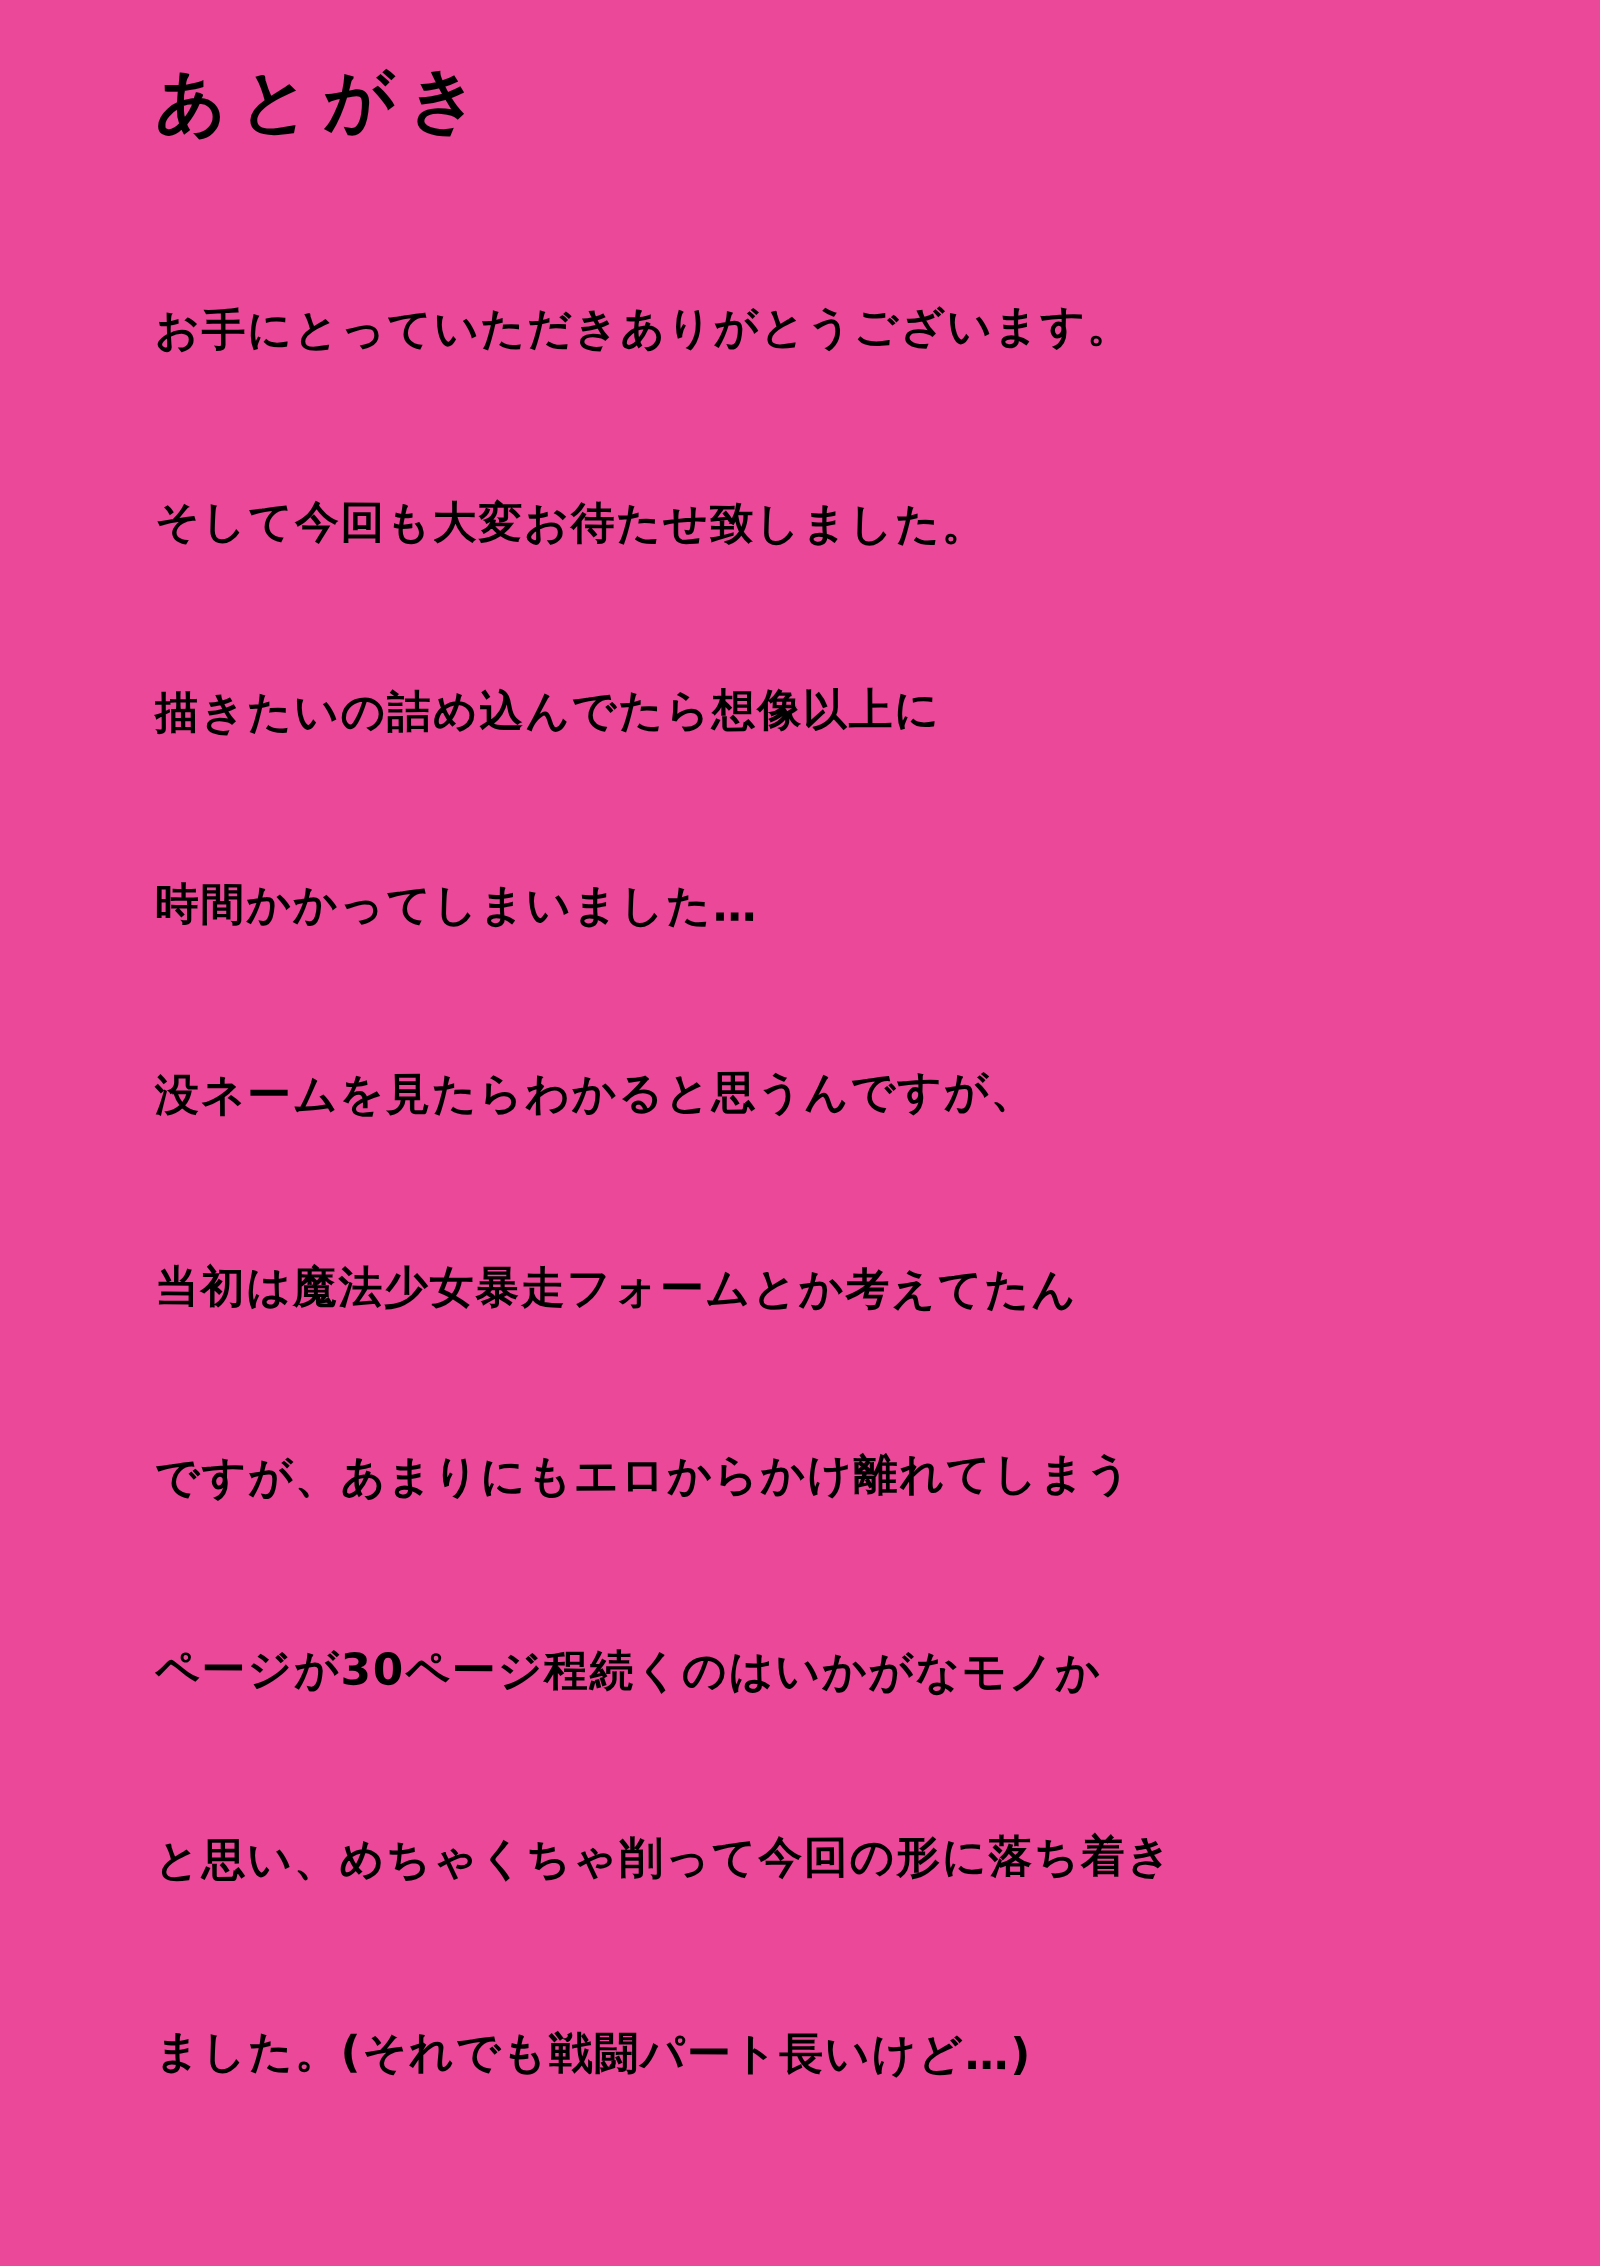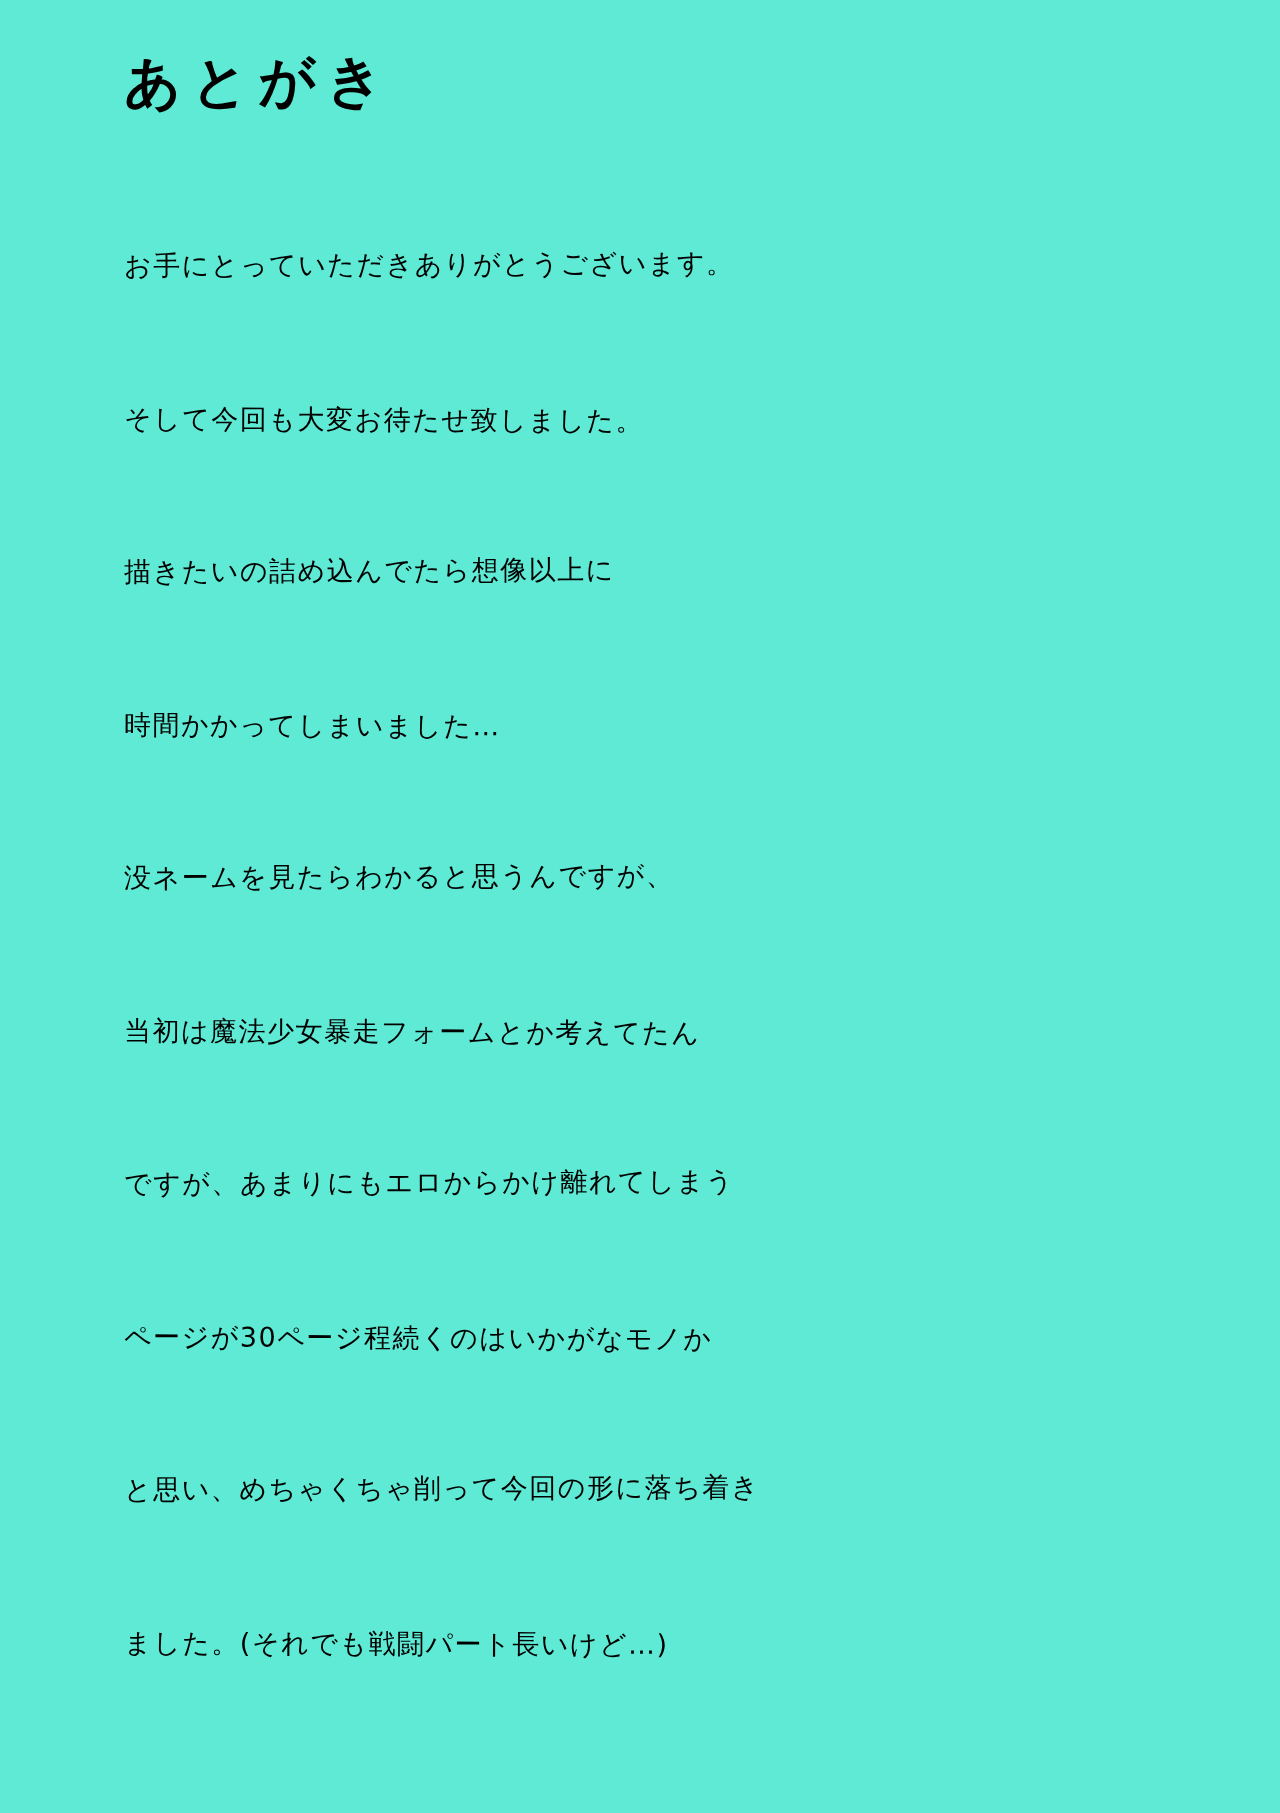--- a/index.html
+++ b/index.html
@@ -13,21 +13,21 @@
     position: relative;
     font-family: "DejaVu Sans", "Liberation Sans", sans-serif;
     color: #000000;
     overflow: hidden;
   }
   .page {
     position: absolute;
     left: 0; top: 0;
     width: 1280px;
     height: 1813px;
-    background: #5eead4;
+    background: #ec4899;
   }
   .content {
     position: absolute;
     left: 124px;
     top: 52px;
     width: 1040px;
   }
 
   
   .afterword-title {
@@ -37,22 +37,22 @@
     letter-spacing: 10px;
     line-height: 1.1;
     margin: 0 0 24px 0;
     transform: rotate(-0.6deg);
     transform-origin: left center;
   }
 
   
   .marker-block {
     font-family: "DejaVu Sans", sans-serif;
-    font-weight: 400;
-    font-size: 27px;
+    font-weight: 700;
+    font-size: 35px;
     line-height: 51px;
     letter-spacing: 1.5px;
     margin: 0;
     white-space: pre-wrap;
   }
   .marker-block .ln {
     display: block;
     transform-origin: left center;
   }
   .marker-block .ln:nth-child(odd)  { transform: rotate(-0.25deg); }

